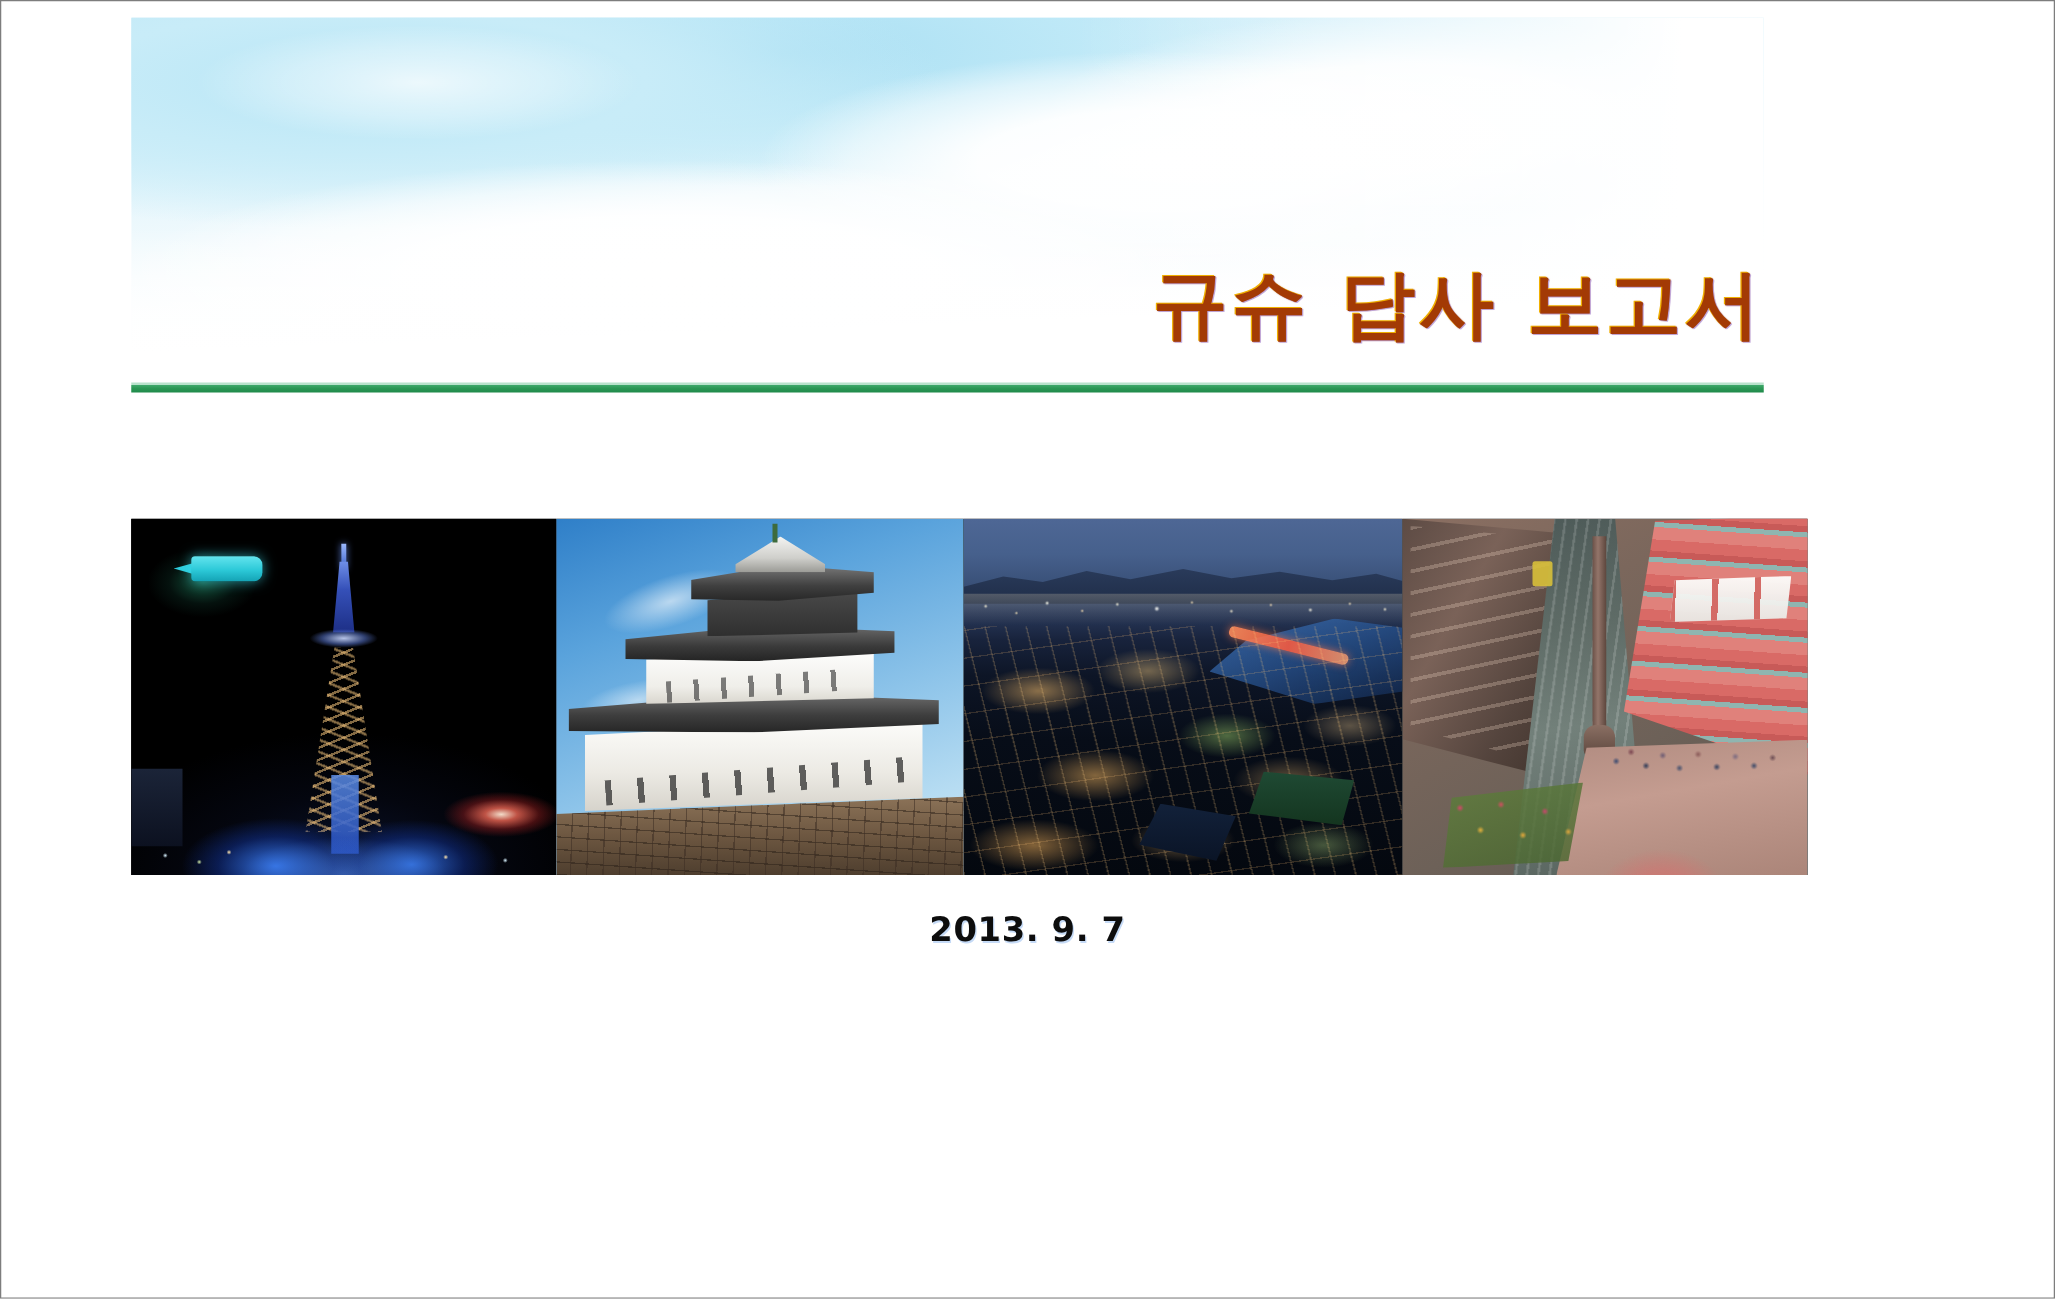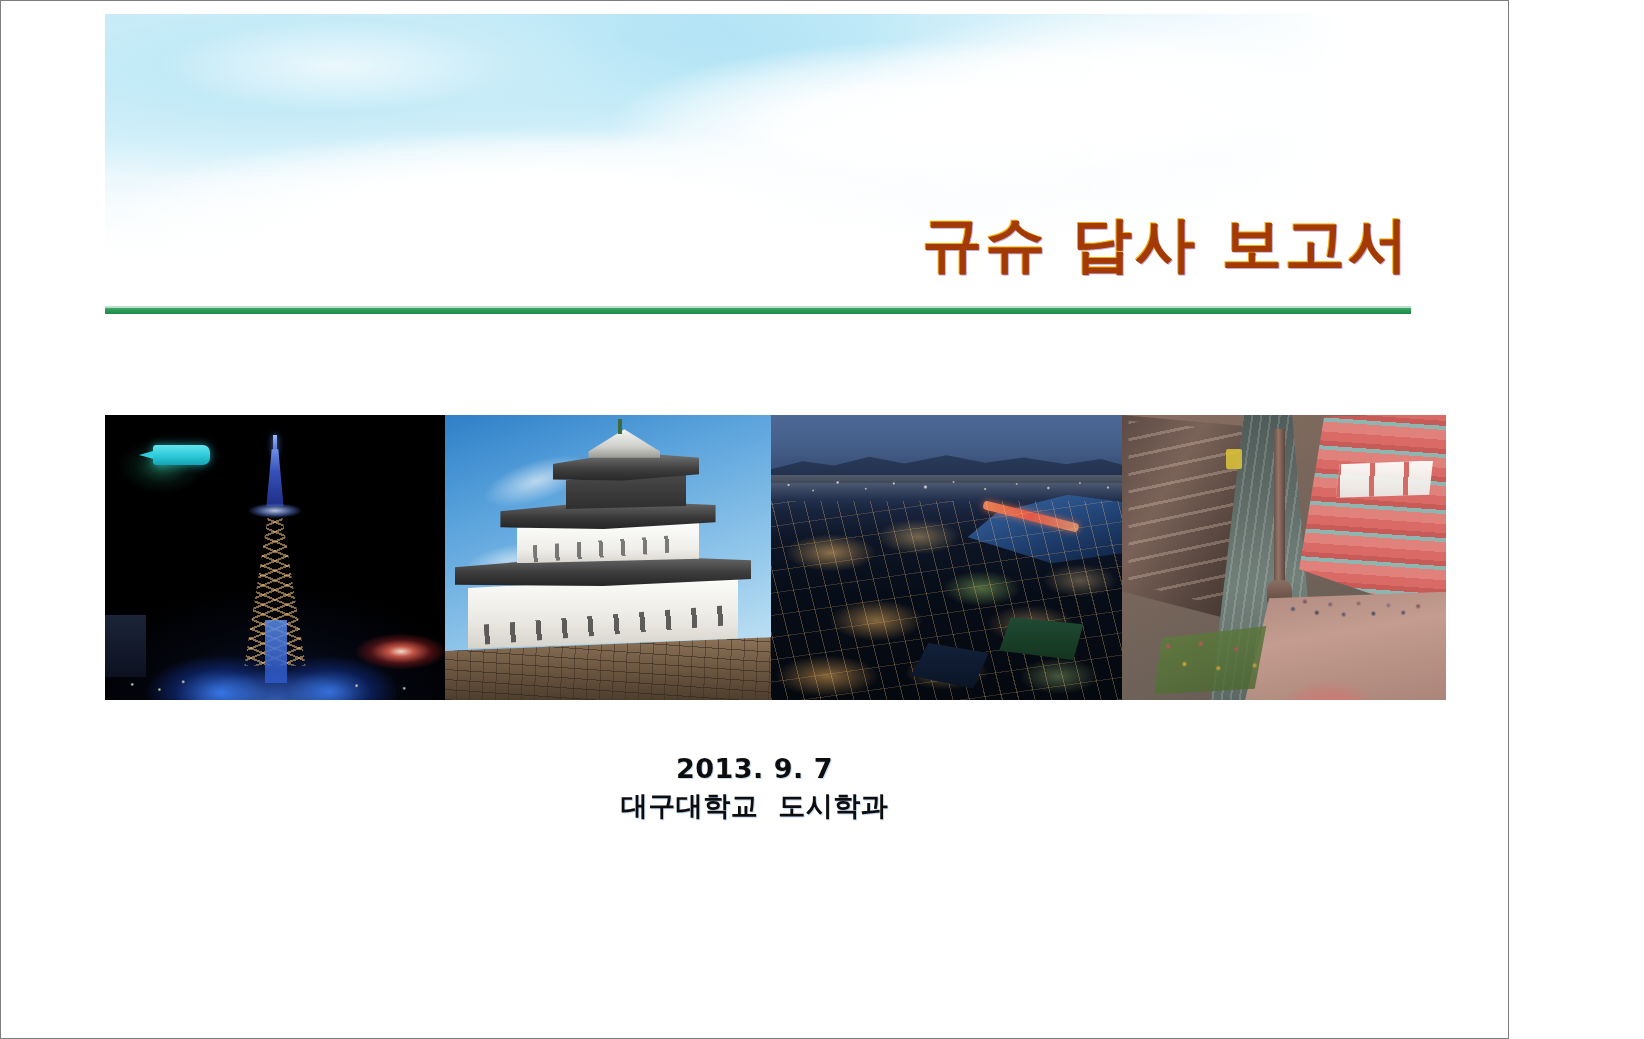--- a/index.html
+++ b/index.html
@@ -7,21 +7,21 @@
     margin: 0;
     padding: 0;
     background: #ffffff;
   }
   body {
     font-family: "DejaVu Sans", "Liberation Sans", sans-serif;
   }
 
   .slide-page {
     position: relative;
-    width: 1509px;
+    width: 1644px;
     height: 1039px;
     background: #ffffff;
     box-sizing: border-box;
     border: 1px solid #7d7d7d;
     overflow: hidden;
   }
 
   
   .sky-banner {
     position: absolute;
@@ -524,21 +524,20 @@
   }
 
   
   .footer-block {
     position: absolute;
     left: 0;
     top: 726px;
     width: 100%;
     text-align: center;
     z-index: 4;
-    margin-top: 24px;
   }
   .footer-line {
     font-family: "DejaVu Sans", "Liberation Sans", sans-serif;
     font-size: 27px;
     font-weight: bold;
     color: #0d0d0d;
     line-height: 1.37;
     letter-spacing: 0.5px;
     text-shadow: 1px 1px 0 rgba(90,150,230,0.35);
     white-space: pre;
@@ -629,16 +628,15 @@
       <div class="p4-plaza"></div>
       <div class="p4-crowd"></div>
       <div class="p4-flowers"></div>
       <div class="p4-bluesign"></div>
     </div>
 
   </div>
 
   <div class="footer-block">
     <div class="footer-line">2013. 9. 7</div>
-    <div class="footer-line">대구대학교  도시학과</div>
   </div>
 
 </div>
 
 </body></html>

